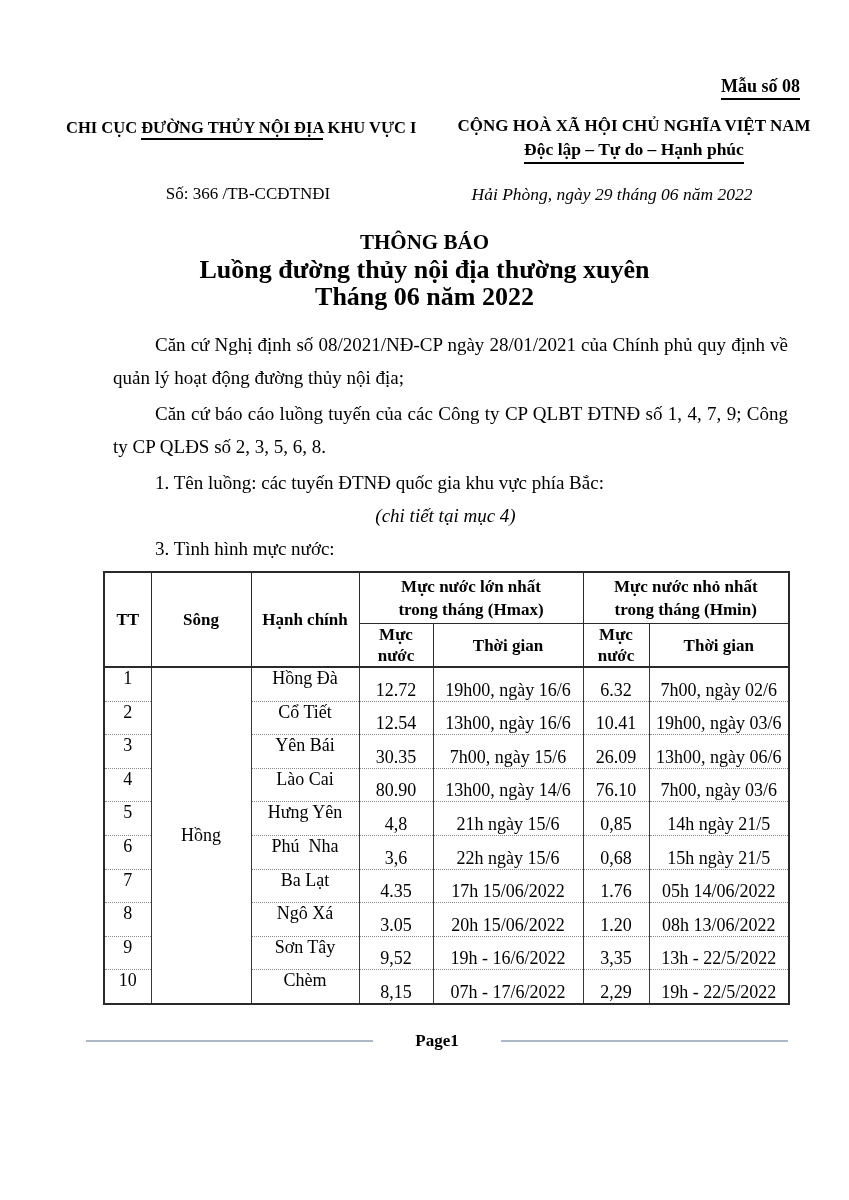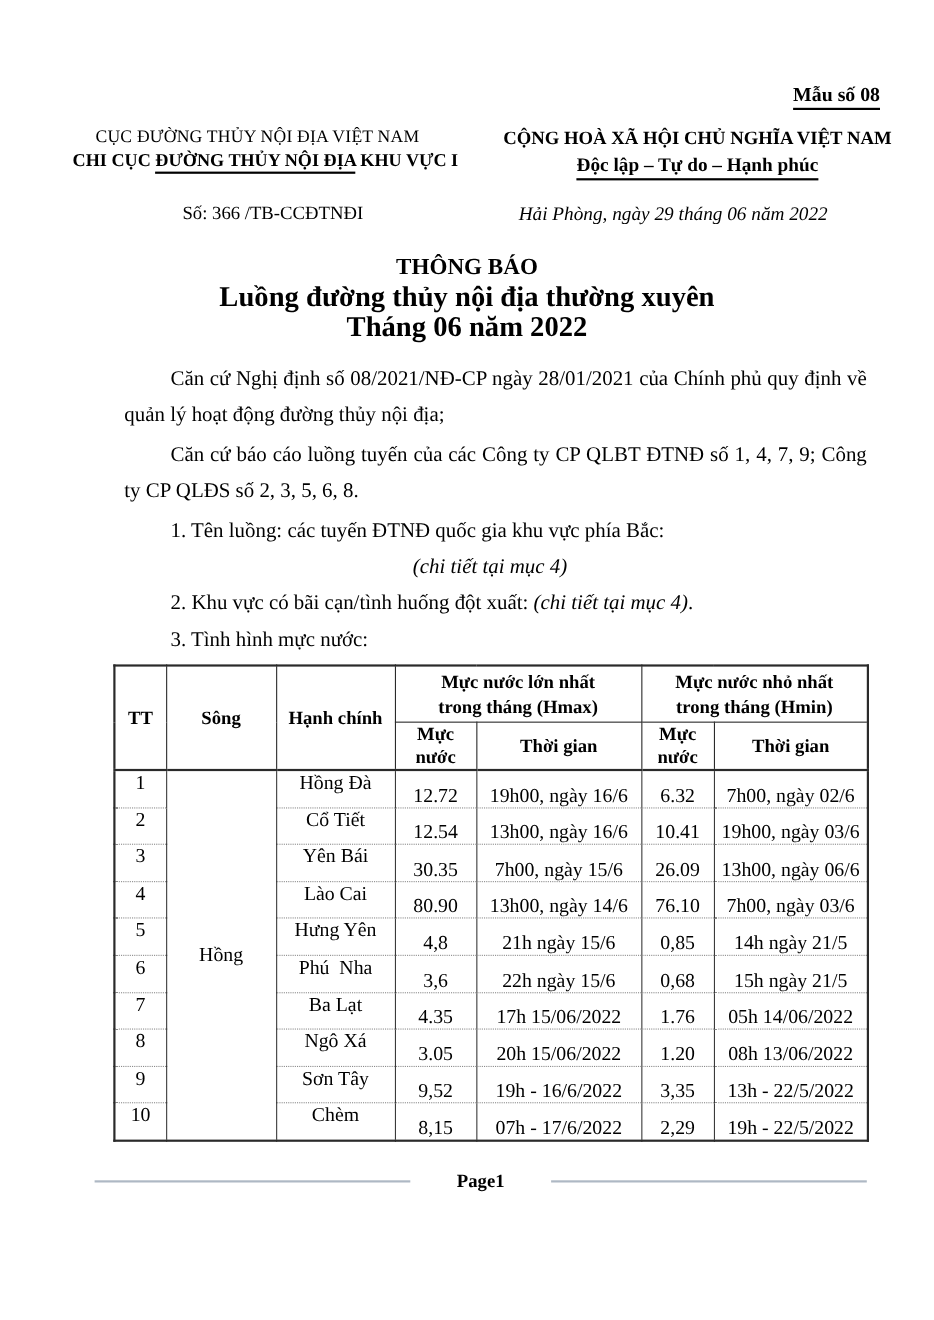--- a/index.html
+++ b/index.html
@@ -87,21 +87,20 @@
 <body>
 
 <div class="page">
 
   <div class="form-label-row">
     <span class="form-label">Mẫu số 08</span>
   </div>
 
   <div class="header-cols">
     <div class="org-col">
-      <div class="org-line1">CỤC ĐƯỜNG THỦY NỘI ĐỊA VIỆT NAM</div>
       <div class="org-line2"><span>CHI CỤC </span><span class="org-underline">ĐƯỜNG THỦY NỘI ĐỊA</span><span> KHU VỰC I</span></div>
     </div>
     <div class="nat-col">
       <div class="nat-line1">CỘNG HOÀ XÃ HỘI CHỦ NGHĨA VIỆT NAM</div>
       <div class="nat-line2"><span>Độc lập – Tự do – Hạnh phúc</span></div>
     </div>
   </div>
 
   <div class="meta-row">
     <div class="doc-number">Số: 366 /TB-CCĐTNĐI</div>
@@ -113,21 +112,20 @@
     <div class="title-sub">Luồng đường thủy nội địa thường xuyên</div>
     <div class="title-sub">Tháng 06 năm 2022</div>
   </div>
 
   <div class="content">
     <div class="body-text">
       <p class="para">Căn cứ Nghị định số 08/2021/NĐ-CP ngày 28/01/2021 của Chính phủ quy định về quản lý hoạt động đường thủy nội địa;</p>
       <p class="para">Căn cứ báo cáo luồng tuyến của các Công ty CP QLBT ĐTNĐ số 1, 4, 7, 9; Công ty CP QLĐS số 2, 3, 5, 6, 8.</p>
       <p class="item">1. Tên luồng: các tuyến ĐTNĐ quốc gia khu vực phía Bắc:</p>
       <p class="note-centered">(chi tiết tại mục 4)</p>
-      <p class="item"><span>2. Khu vực có bãi cạn/tình huống đột xuất: </span><span class="italic">(chi tiết tại mục 4)</span><span>.</span></p>
       <p class="item">3. Tình hình mực nước:</p>
     </div>
 
     <table class="wl">
       <colgroup>
         <col style="width:47px">
           <col style="width:100px">
           <col style="width:108px">
         <col style="width:74px">
           <col style="width:150px">

